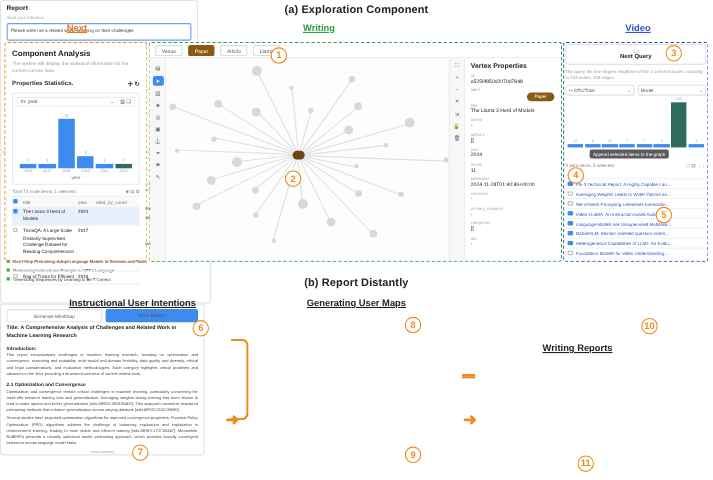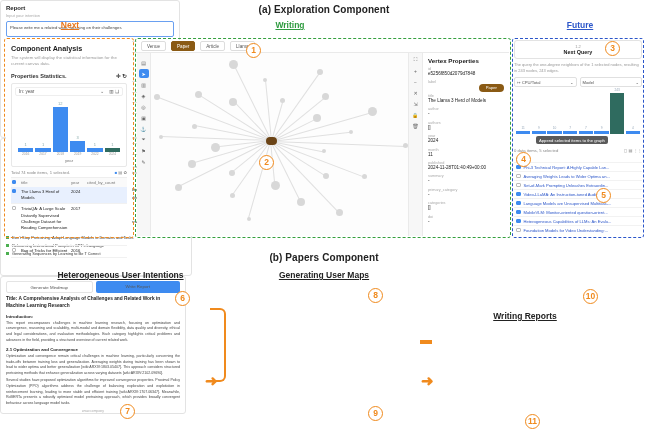--- a/index.html
+++ b/index.html
@@ -159,21 +159,21 @@
   .arrow { position:absolute; color:#F08A1D; font-size:15px; font-weight:bold; }
   .conn { position:absolute; border:2px solid #F08A1D; border-left:none; }
 </style>
 </head>
 <body>
 
 <div class="fig-title" style="position:absolute;left:0;top:4px;width:648px;">(a) Exploration Component</div>
 
 <div class="sec-label orange" style="position:absolute;left:30px;top:20px;width:80px;">Next</div>
 <div class="sec-label green" style="position:absolute;left:250px;top:20px;width:80px;">Writing</div>
-<div class="sec-label blue" style="position:absolute;left:540px;top:20px;width:80px;">Future</div>
+<div class="sec-label blue" style="position:absolute;left:540px;top:20px;width:80px;">Video</div>
 
 <div class="dash-box dash-orange" style="left:4px;top:38px;width:130px;height:200px;"></div>
 <div class="dash-box dash-green" style="left:135px;top:38px;width:376px;height:200px;"></div>
 <div class="dash-box dash-blue" style="left:512px;top:38px;width:132px;height:200px;"></div>
 
 <div class="panel" id="past-panel">
   <div style="padding:4px 5px;">
     <div class="stat-title">Component Analysis</div>
     <div class="stat-sub">The system will display the statistical information for the current canvas data.</div>
     <div class="props-row">
@@ -475,22 +475,22 @@
       </div>
   </div>
 </div>
 
 <div class="badge" style="left:246px;top:43px;">1</div>
 <div class="badge" style="left:259px;top:155px;">2</div>
 <div class="badge" style="left:605px;top:41px;">3</div>
 <div class="badge" style="left:516px;top:152px;">4</div>
 <div class="badge" style="left:596px;top:188px;">5</div>
 
-<div class="fig-title" style="position:absolute;left:0;top:252px;width:648px;">(b) Papers Component</div>
-<div class="sec-label" style="position:absolute;left:28px;top:270px;width:185px;">Heterogeneous User Intentions</div>
+<div class="fig-title" style="position:absolute;left:0;top:252px;width:648px;">(b) Report Distantly</div>
+<div class="sec-label" style="position:absolute;left:28px;top:270px;width:185px;">Instructional User Intentions</div>
 <div class="sec-label" style="position:absolute;left:228px;top:270px;width:192px;">Generating User Maps</div>
 <div class="sec-label" style="position:absolute;left:432px;top:270px;width:186px;margin-top:41px;">Writing Reports</div>
 
 <div class="card" id="rep1">
   <div class="r-pad">
     <div class="r-h">Report</div>
     <div class="r-sub">Input your intention</div>
     <div class="ta" placeholder="Input your intention">Please write me a related work, focusing on their challenges</div>
     <div class="btn-o">
       <span>✦</span>

